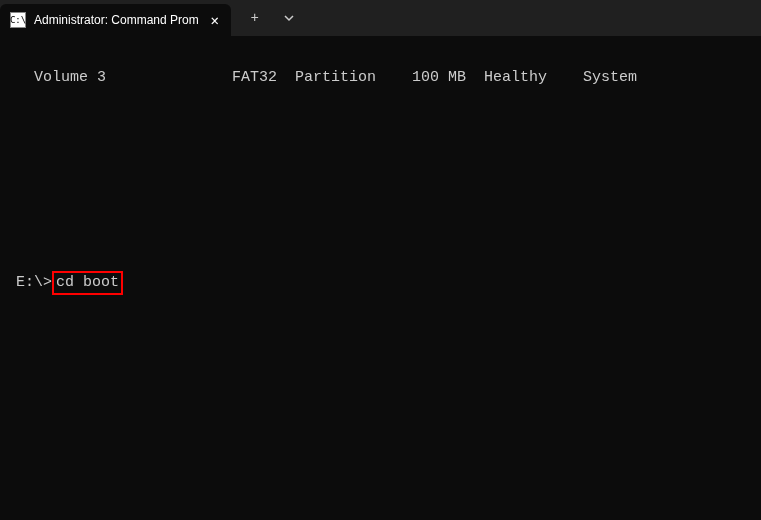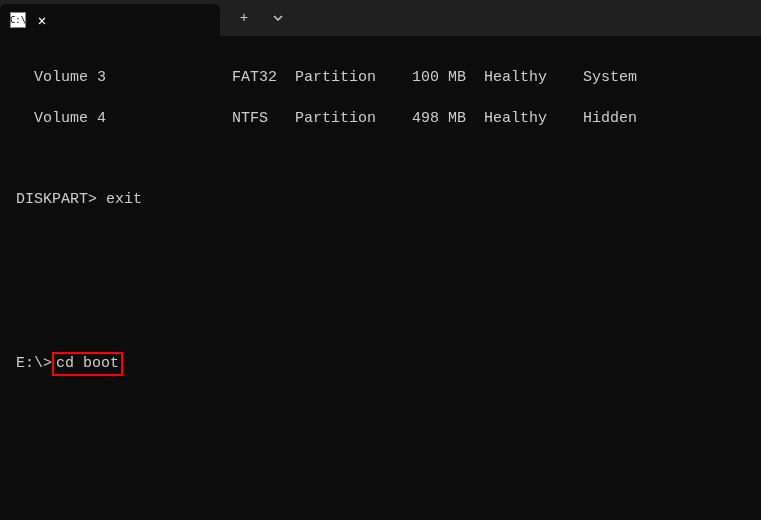--- a/index.html
+++ b/index.html
@@ -93,37 +93,36 @@
       padding: 0 2px;
       display: inline-block;
     }
   </style>
 </head>
 <body>
 
 <div class="titlebar">
   <div class="tab">
     <div class="tab-icon">C:\</div>
+    <div class="tab-title">Administrator: Command Prom</div>
     <div class="tab-close">✕</div>
   </div>
   <div class="titlebar-controls">
     <div class="new-tab">+</div>
     <div class="dropdown">
       <svg width="12" height="12" viewBox="0 0 12 12">
           <path d="M2 4 L6 8 L10 4" stroke="#ccc" stroke-width="1.5" fill="none"></path>
         </svg>
     </div>
   </div>
 </div>
 
 <div class="terminal">
 <span class="line">  Volume 3              FAT32  Partition    100 MB  Healthy    System</span>
-<span class="line">  Volume 4              NTFS   Partition    498 MB  Healthy    Hidden</span>
 <span class="line"> </span>
-<span class="line"><span>DISKPART&gt; </span><span>exit</span></span>
 <span class="line"> </span>
 <span class="line"> </span>
 <span class="line"> </span>
 <span class="line"><span>E:\&gt;</span><span class="highlight">cd boot</span></span>
 
 
 
 
 
 

